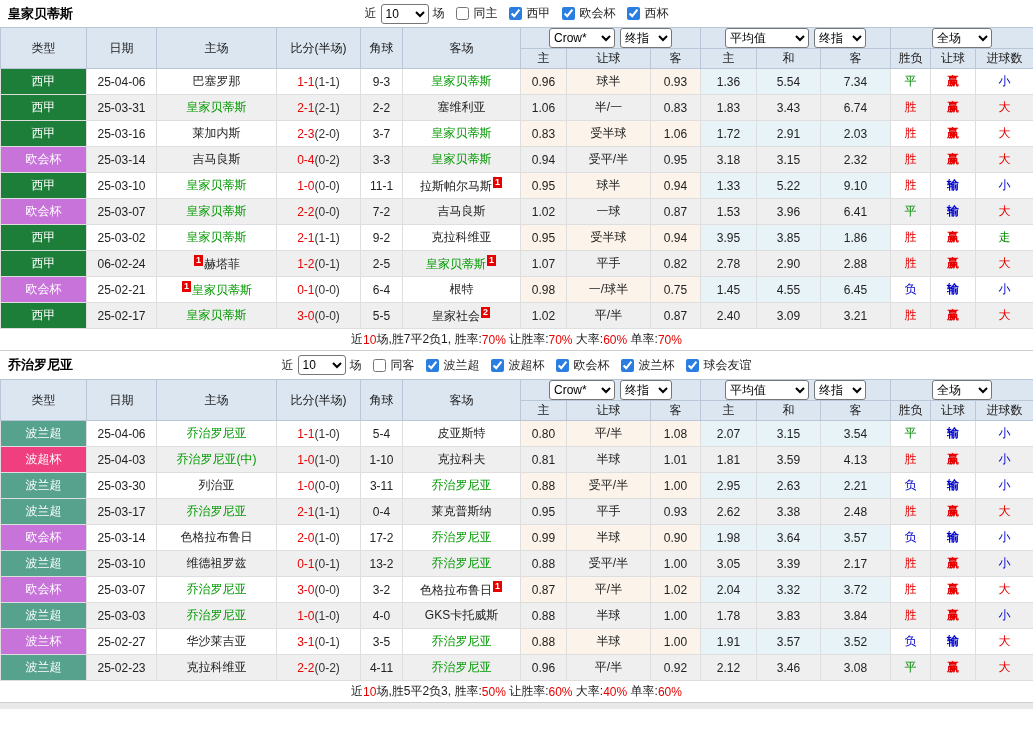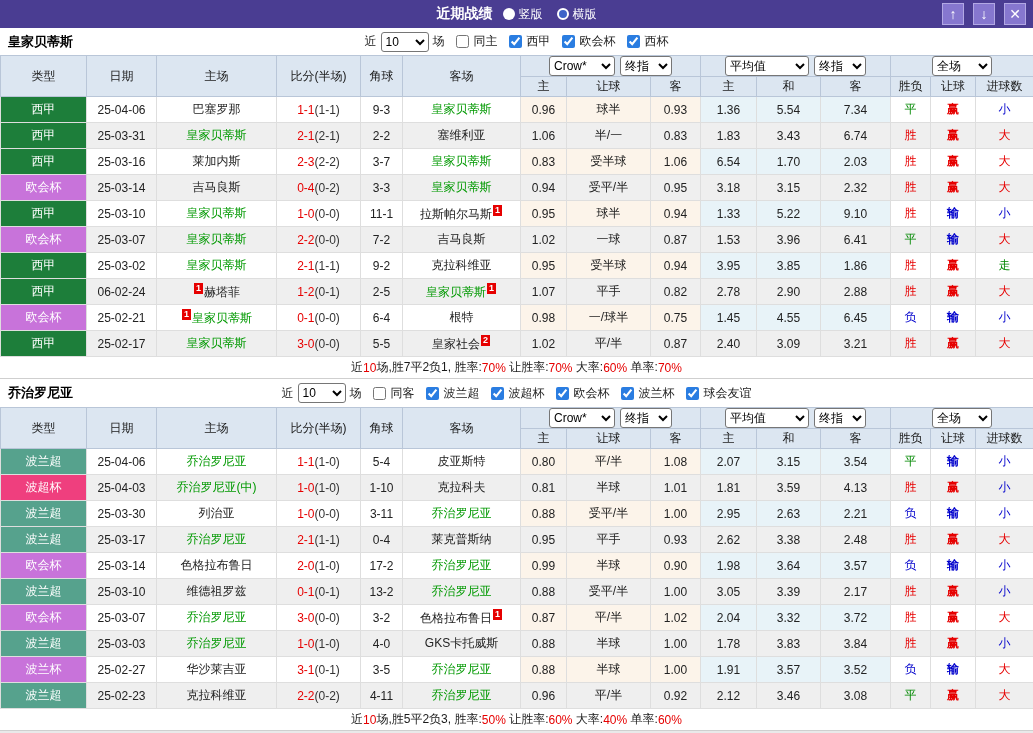--- a/index.html
+++ b/index.html
@@ -57,46 +57,20 @@
   .summary span { white-space:pre; color:#1a1a1a; }
   .summary span.red { color:#e60000; }
 
   .bottom-strip { height:6px; background:#e9e9e9; }
 </style>
 </head>
 <body>
 
 <div class="app">
 
-  <div class="titlebar">
-    <div class="title-center">
-      <span class="title">近期战绩</span>
-      <span class="radio-group">
-        <span class="radio-opt">
-          <span class="radio-dot sel"></span>
-          <span>竖版</span>
-        </span>
-        <span class="radio-opt">
-          <span class="radio-dot unsel"></span>
-          <span>横版</span>
-        </span>
-      </span>
-    </div>
-    <div class="win-btns">
-      <span class="win-btn">
-          <span>↑</span>
-        </span>
-      <span class="win-btn">
-          <span>↓</span>
-        </span>
-      <span class="win-btn">
-          <span>✕</span>
-        </span>
-    </div>
-  </div>
 
   <div class="filterbar">
     <span class="team-title">皇家贝蒂斯</span>
     <span class="filters" id="filters-0">
         <span class="fl">近</span>
         <select class="sel-count"><option>10</option></select>
         <span class="fl">场</span>
         <input type="checkbox" style="">
         <span class="fl">同主</span>
         <input type="checkbox" checked="" style="">
@@ -196,28 +170,28 @@
           <td class="od2">3.43</td>
           <td class="od2">6.74</td>
           <td style="color: rgb(230, 0, 0);">胜</td>
           <td class="res-hc" style="color: rgb(230, 0, 0);">赢</td>
           <td style="color: rgb(230, 0, 0);">大</td>
         </tr>
         <tr>
           <td class="league" style="background: rgb(29, 126, 58);">西甲</td>
           <td>25-03-16</td>
           <td><span class="team">莱加内斯</span></td>
-          <td><span class="ft">2-3</span><span class="ht">(2-2)</span></td>
+          <td><span class="ft">2-3</span><span class="ht">(2-0)</span></td>
           <td>3-7</td>
           <td><span class="team green">皇家贝蒂斯</span></td>
           <td class="od1">0.83</td>
           <td class="od1">受半球</td>
           <td class="od1">1.06</td>
-          <td class="od2">6.54</td>
-          <td class="od2">1.70</td>
+          <td class="od2">1.72</td>
+          <td class="od2">2.91</td>
           <td class="od2">2.03</td>
           <td style="color: rgb(230, 0, 0);">胜</td>
           <td class="res-hc" style="color: rgb(230, 0, 0);">赢</td>
           <td style="color: rgb(230, 0, 0);">大</td>
         </tr>
         <tr>
           <td class="league" style="background: rgb(200, 115, 218);">欧会杯</td>
           <td>25-03-14</td>
           <td><span class="team">吉马良斯</span></td>
           <td><span class="ft">0-4</span><span class="ht">(0-2)</span></td>

